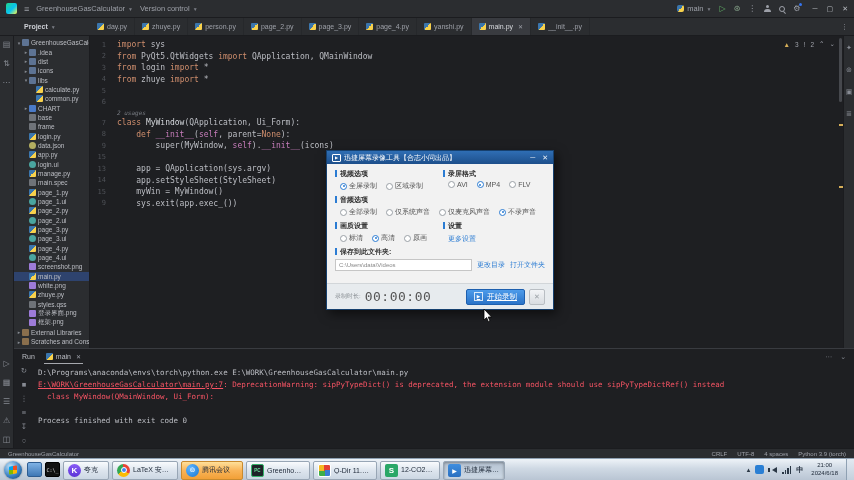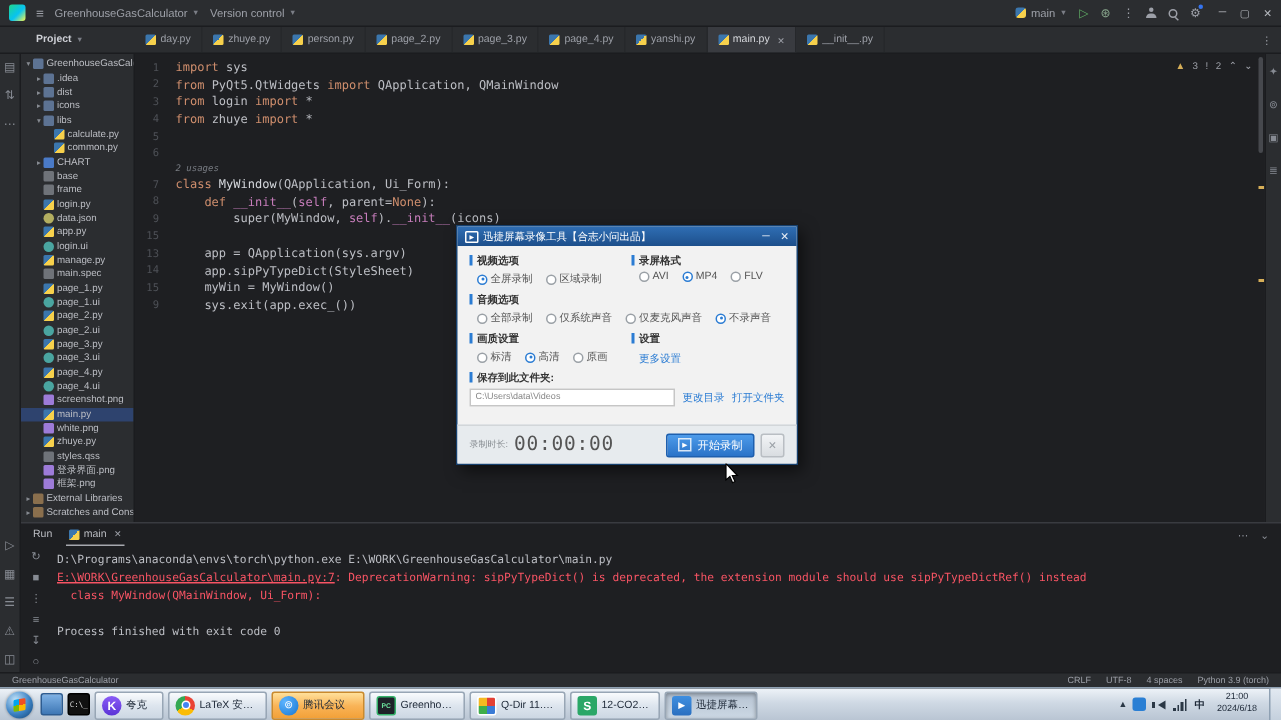--- a/index.html
+++ b/index.html
@@ -99,21 +99,21 @@
     font-size:7.5px;line-height:12px;white-space:pre;overflow:hidden;}
   .cline{min-height:12px;}
   .out{color:#bcbec4;}.err{color:#f75464;}.errlink{color:#f75464;text-decoration:underline;}
 
   
   .statusbar{position:absolute;left:0;right:0;bottom:22px;height:10px;background:#2b2d30;
     border-top:1px solid #1b1c1f;display:flex;align-items:center;padding:0 8px;font-size:6px;color:#9da0a8;}
   .sb-right{margin-left:auto;display:flex;gap:10px;}
 
   
-  .dialog{position:absolute;left:304px;top:150px;width:228px;height:160px;background:#f2f2f2;
+  .dialog{position:absolute;left:326px;top:150px;width:228px;height:160px;background:#f2f2f2;
     border:1px solid #16406e;box-shadow:3px 4px 10px rgba(0,0,0,.55);font-size:7px;color:#444;}
   .dtitle{height:13px;background:linear-gradient(#2f6eb4,#1d4f8b);display:flex;align-items:center;
     padding:0 5px;color:#fff;font-size:7px;white-space:nowrap;}
   .dicon{width:9px;height:8px;border:1px solid #fff;border-radius:1px;display:flex;align-items:center;
     justify-content:center;font-size:4px;margin-right:3px;flex:none;color:#fff;}
   .dctrl{margin-left:auto;display:flex;gap:7px;font-size:7px;color:#e8eef5;}
   .dbody{position:absolute;top:13px;left:0;right:0;bottom:26px;padding:5px 8px 0;}
   .glabel{display:flex;align-items:center;gap:3px;font-weight:bold;color:#333;height:9px;}
   .bluebar{width:2px;height:7px;background:#2b7cd3;flex:none;}
   .drow{display:flex;}
@@ -127,21 +127,21 @@
   .dlink{color:#2b7cd3;white-space:nowrap;}
   .morelink{margin:4px 0 0 5px;display:inline-block;}
   .saverow{display:flex;gap:5px;align-items:center;margin-top:3px;}
   .dinput{flex:1;height:12px;background:#fff;border:1px solid #c6c6c6;font-size:6px;color:#888;
     display:flex;align-items:center;padding:0 3px;white-space:nowrap;overflow:hidden;}
   .dfooter{position:absolute;left:0;right:0;bottom:0;height:26px;background:#e7ebee;
     border-top:1px solid #d2d6d9;display:flex;align-items:center;padding:0 8px;gap:4px;}
   .timerlabel{font-size:6px;color:#8a8f94;}
   .timer{font-size:13px;color:#555;font-family:"DejaVu Sans Mono",monospace;letter-spacing:.5px;}
   .startbtn{margin-left:auto;height:16px;display:flex;align-items:center;gap:4px;padding:0 7px;
-    background:linear-gradient(#4d9bea,#2a73c8);border:1px solid #1d5fae;border-radius:2px;color:#fff;font-size:7.5px;}
+    background:linear-gradient(#4d9bea,#2a73c8);border:1px solid #1d5fae;border-radius:2px;color:#fff;font-size:7.5px;text-decoration:underline;}
   .playbox{width:9px;height:9px;border:1px solid rgba(255,255,255,.8);display:flex;align-items:center;
     justify-content:center;font-size:4.5px;flex:none;}
   .stopbtn{width:16px;height:16px;background:linear-gradient(#f2f4f6,#d9dde1);border:1px solid #b9bec3;
     border-radius:2px;color:#9aa0a6;font-size:7px;display:flex;align-items:center;justify-content:center;}
 
   .cursor{position:absolute;left:483px;top:309px;}
 
   
   .taskbar{position:absolute;left:0;right:0;bottom:0;height:22px;
     background:linear-gradient(#eef3f8,#cfd9e4 45%,#b9c5d3);border-top:1px solid #8fa1b3;
@@ -450,21 +450,21 @@
         <div class="cl"><span class="ln">3</span><span class="runarr"> </span><span><span class="kw">from </span><span class="pl">login </span><span class="kw">import </span><span class="pl">*</span></span></div>
         <div class="cl"><span class="ln">4</span><span class="runarr"> </span><span><span class="kw">from </span><span class="pl">zhuye </span><span class="kw">import </span><span class="pl">*</span></span></div>
         <div class="cl"><span class="ln">5</span><span class="runarr"> </span><span></span></div>
         <div class="cl"><span class="ln">6</span><span class="runarr"> </span><span></span></div>
         <div class="usages">2 usages</div>
         <div class="cl"><span class="ln">7</span><span class="runarr"> </span><span><span class="kw">class </span><span class="cls">MyWindow</span><span class="pl">(QApplication, Ui_Form):</span></span></div>
         <div class="cl"><span class="ln">8</span><span class="runarr"> </span><span><span class="pl">    </span><span class="kw">def </span><span class="mag">__init__</span><span class="pl">(</span><span class="mag">self</span><span class="pl">, parent=</span><span class="kw">None</span><span class="pl">):</span></span></div>
         <div class="cl"><span class="ln">9</span><span class="runarr"> </span><span><span class="pl">        super(MyWindow, </span><span class="mag">self</span><span class="pl">).</span><span class="mag">__init__</span><span class="pl">(icons)</span></span></div>
         <div class="cl"><span class="ln">15</span><span class="runarr"> </span><span></span></div>
         <div class="cl"><span class="ln">13</span><span class="runarr"> </span><span><span class="pl">    app = QApplication(sys.argv)</span></span></div>
-        <div class="cl"><span class="ln">14</span><span class="runarr"> </span><span><span class="pl">    app.sipPyTypeDict(StyleSheet)</span></span></div>
+        <div class="cl"><span class="ln">14</span><span class="runarr"> </span><span><span class="pl">    app.setStyleSheet(StyleSheet)</span></span></div>
         <div class="cl"><span class="ln">15</span><span class="runarr"> </span><span><span class="pl">    myWin = MyWindow()</span></span></div>
         <div class="cl"><span class="ln">9</span><span class="runarr"> </span><span><span class="pl">    sys.exit(app.exec_())</span></span></div>
       </div>
     <div class="inspections">
       <span class="wtri">▲</span>
       <span>3</span>
       <span>!</span>
       <span>2</span>
       <span>⌃</span>
       <span>⌄</span>

